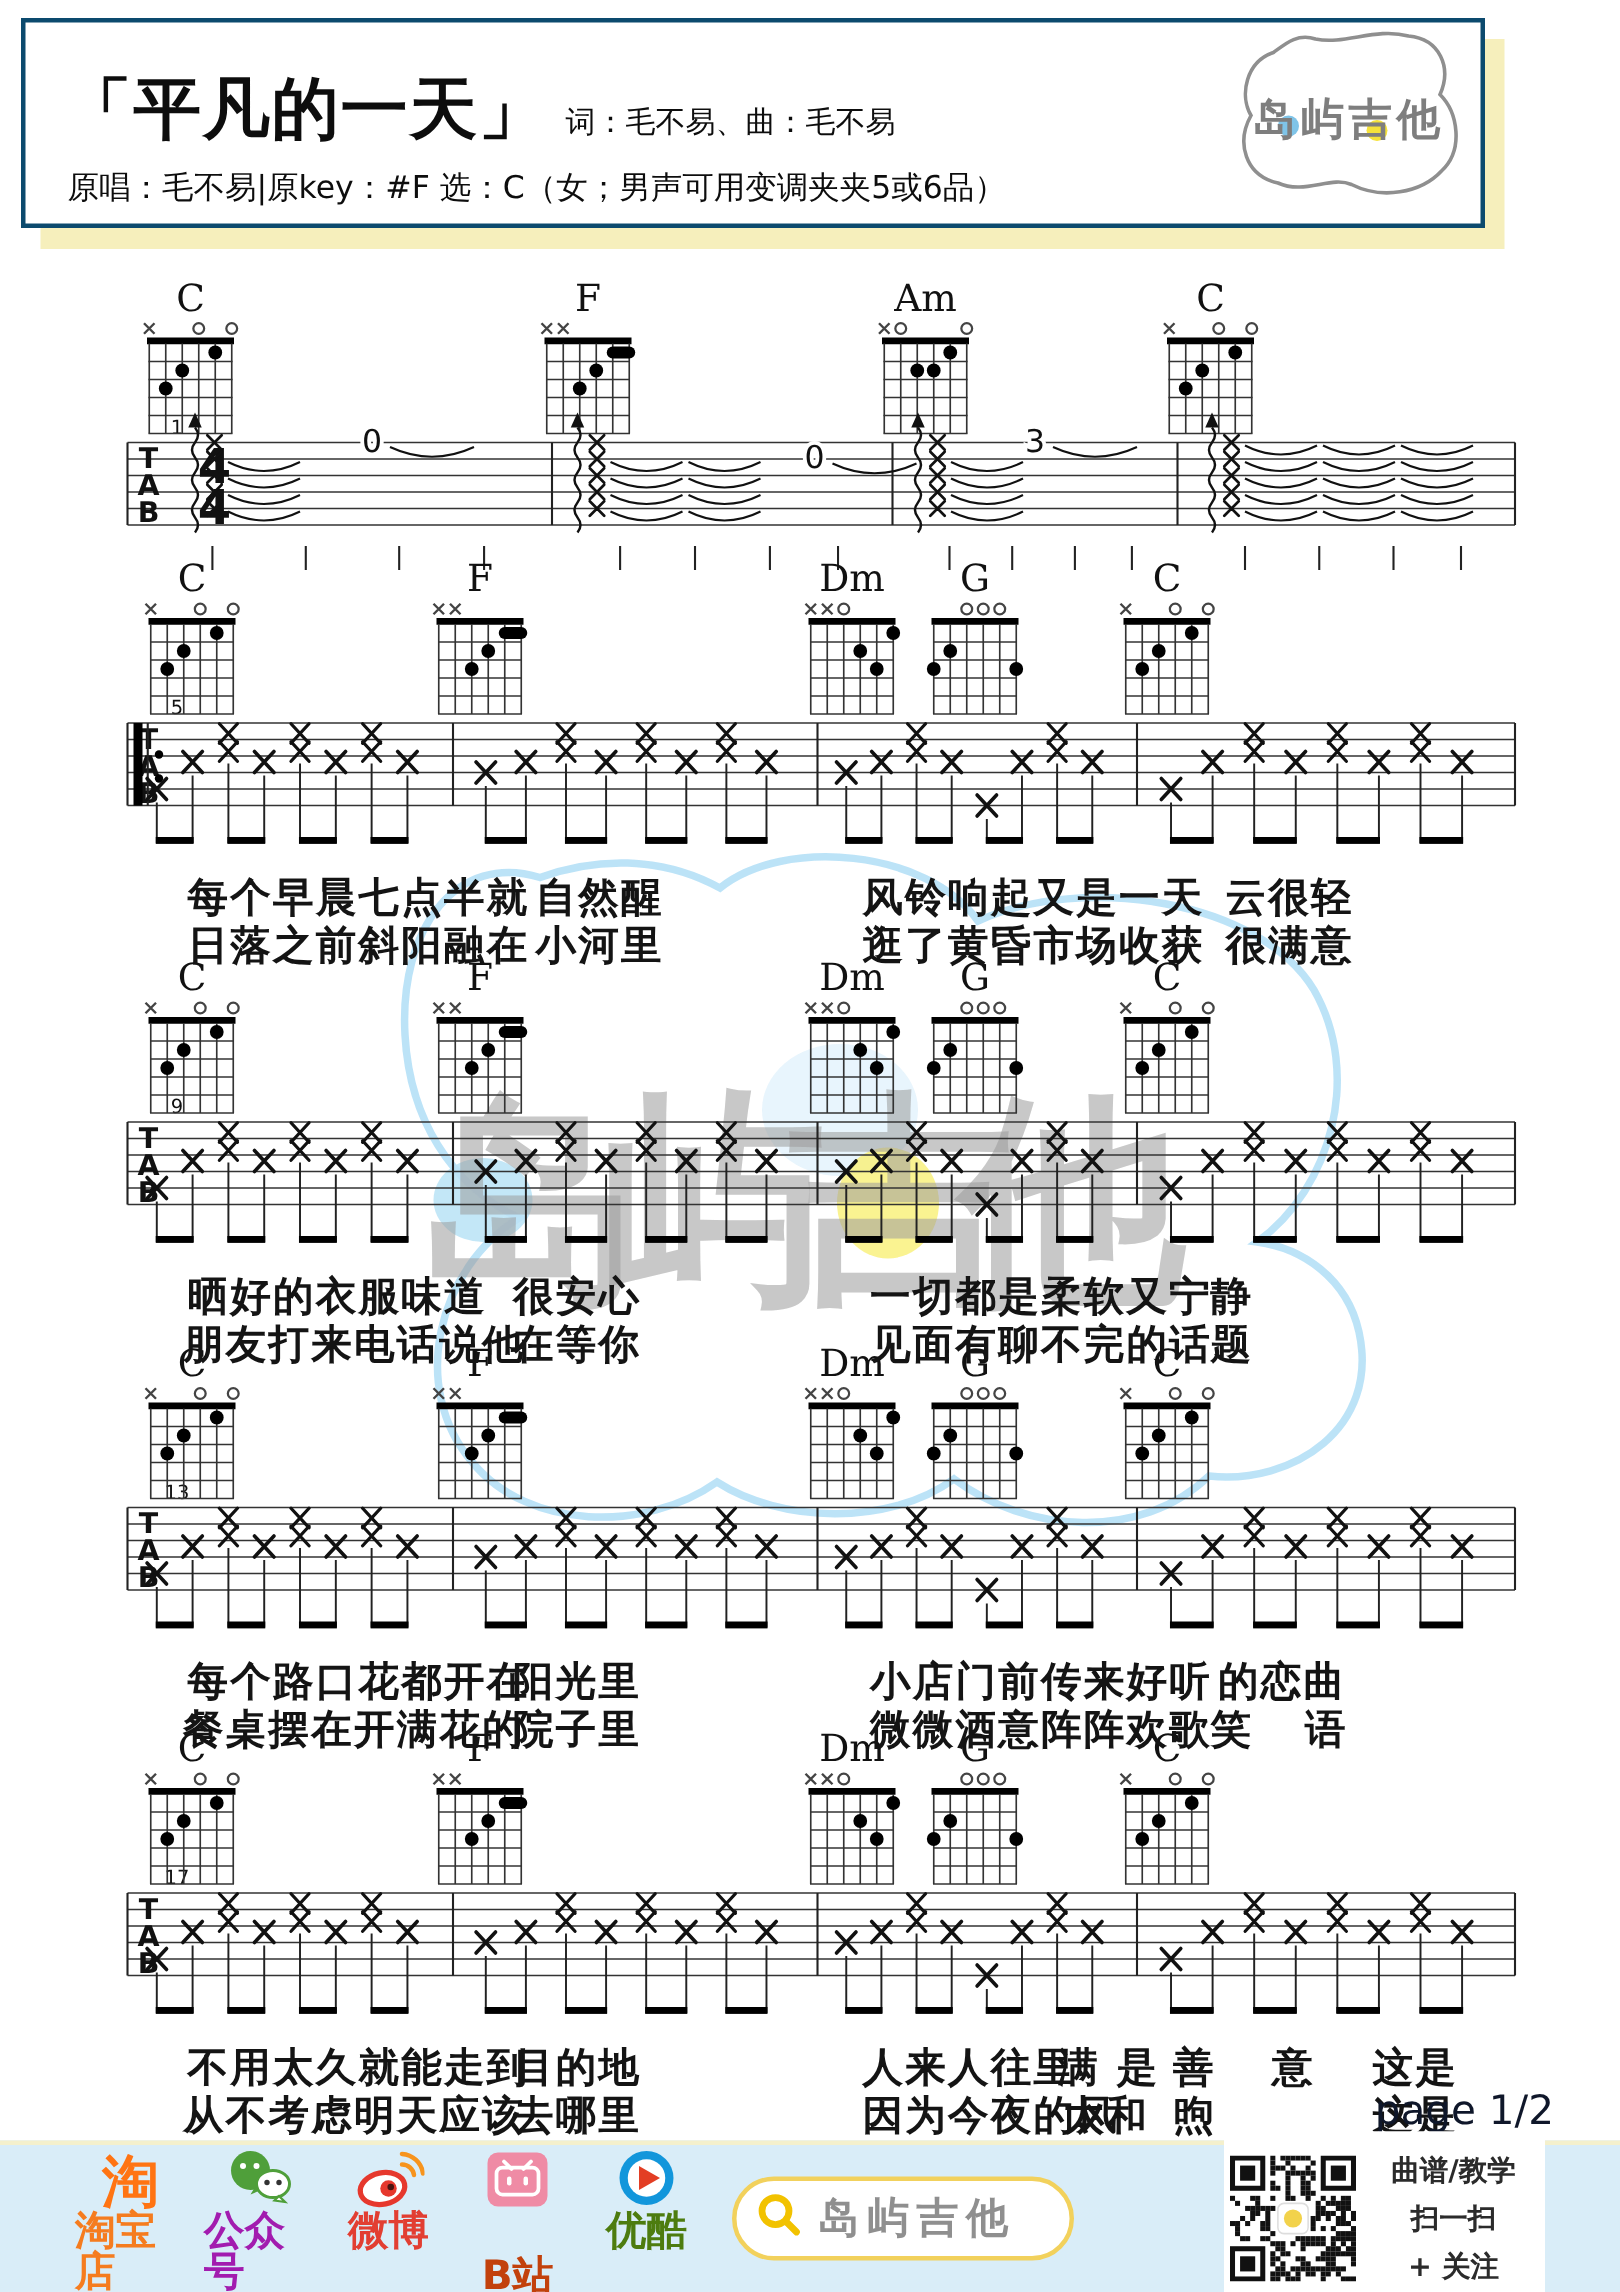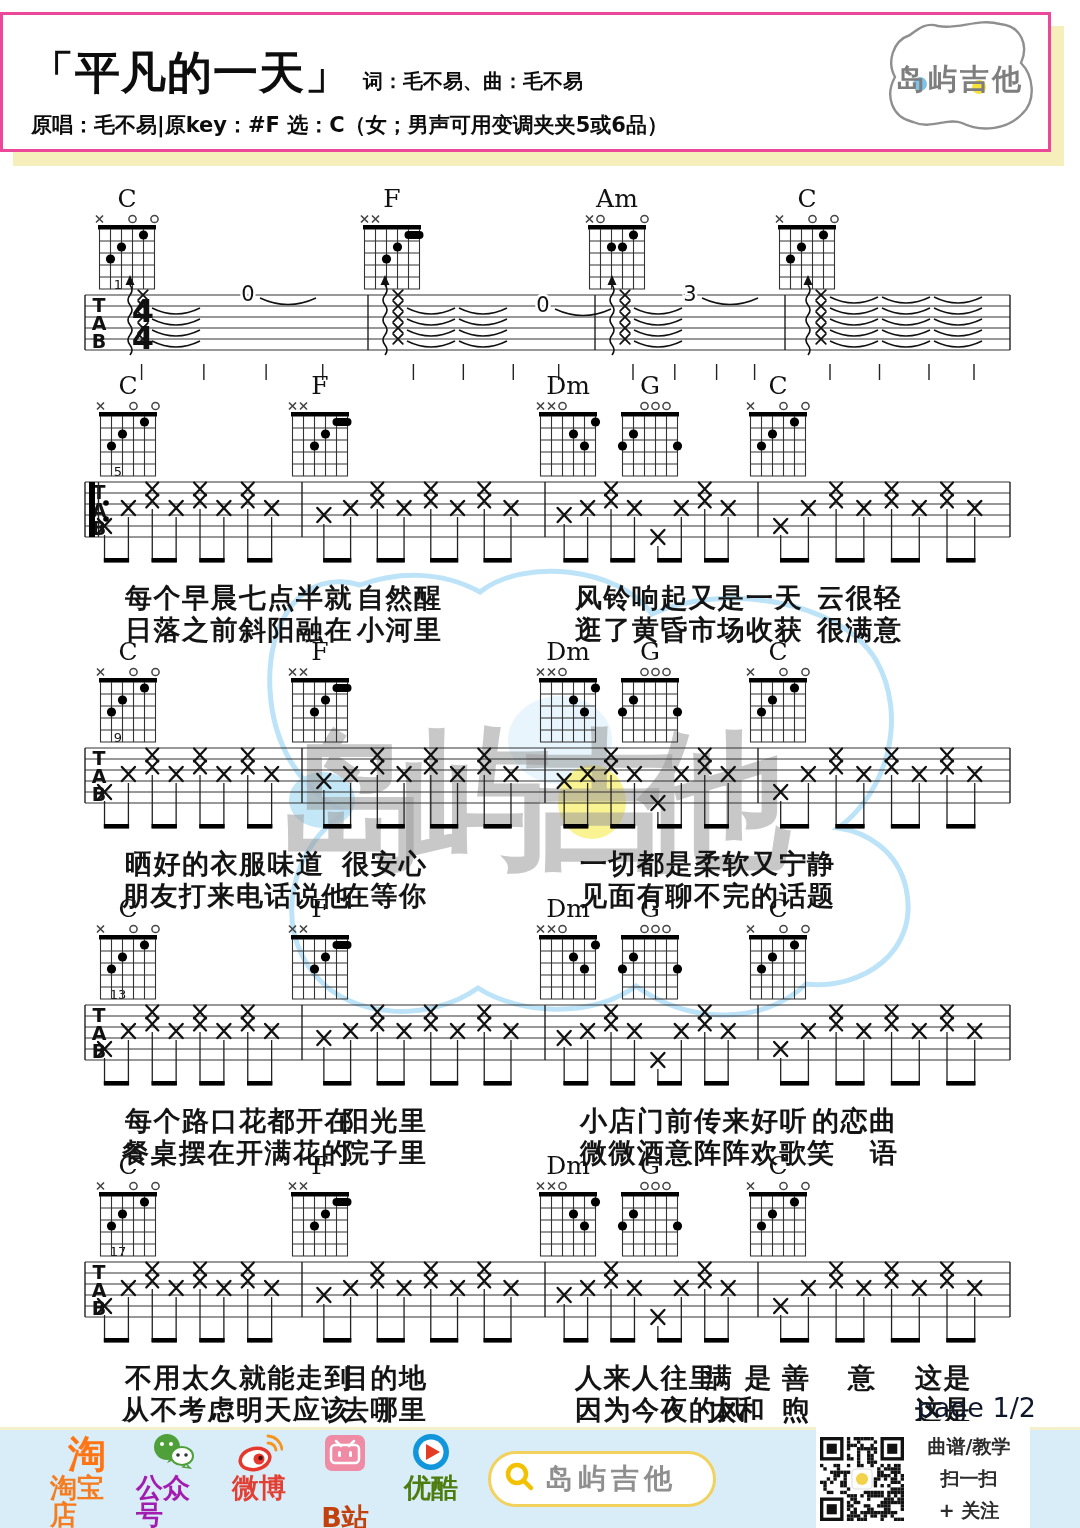--- a/index.html
+++ b/index.html
@@ -1,25 +1,25 @@
 <!DOCTYPE html>
 <html><head>
 <meta charset="utf-8">
 <style>
   html,body{margin:0;padding:0;background:#ffffff;}
   #page{position:relative;width:1080px;height:1528px;background:#fff;overflow:hidden;
         font-family:"DejaVu Sans","Liberation Sans",sans-serif;}
   #notation{position:absolute;left:0;top:0;z-index:1;}
   
-  header{position:absolute;left:0;top:12px;width:1051px;height:140px;background:#fff;
-         border:3px solid #ec4899;box-shadow:13px 14px 0 0 #f6efbc;box-sizing:border-box;z-index:6;}
+  header{position:absolute;left:14px;top:12px;width:976px;height:140px;background:#fff;
+         border:3px solid #0c4a6e;box-shadow:13px 14px 0 0 #f6efbc;box-sizing:border-box;z-index:6;}
   .h1row{position:absolute;left:26px;top:28px;display:flex;align-items:baseline;white-space:nowrap;}
   .title{font-size:45px;font-weight:bold;color:#0d0d0d;letter-spacing:1px;}
-  .credits{font-size:20px;font-weight:bold;color:#0d0d0d;margin-left:12px;}
-  .meta{position:absolute;left:28px;top:96px;font-size:21px;font-weight:bold;color:#0d0d0d;white-space:nowrap;}
+  .credits{font-size:20px;font-weight:normal;color:#0d0d0d;margin-left:12px;}
+  .meta{position:absolute;left:28px;top:96px;font-size:21px;font-weight:normal;color:#0d0d0d;white-space:nowrap;}
   .logo{position:absolute;right:8px;top:-6px;width:160px;height:138px;}
   
   #lyrics{position:absolute;left:12px;top:0;width:1080px;height:1528px;z-index:3;pointer-events:none;}
   #lyrics span{position:absolute;font-size:27px;font-weight:bold;color:#141414;letter-spacing:1.5px;white-space:pre;}
   
   .pagenum{position:absolute;right:44px;top:1392px;font-size:27px;color:#0f172a;z-index:5;}
   
   footer{position:absolute;left:0;top:1427px;width:1080px;height:101px;background:#d9edf8;
          border-top:3px solid #f4f0cc;box-sizing:border-box;display:flex;align-items:center;z-index:6;}
   .social{display:flex;margin-left:50px;gap:12px;}

